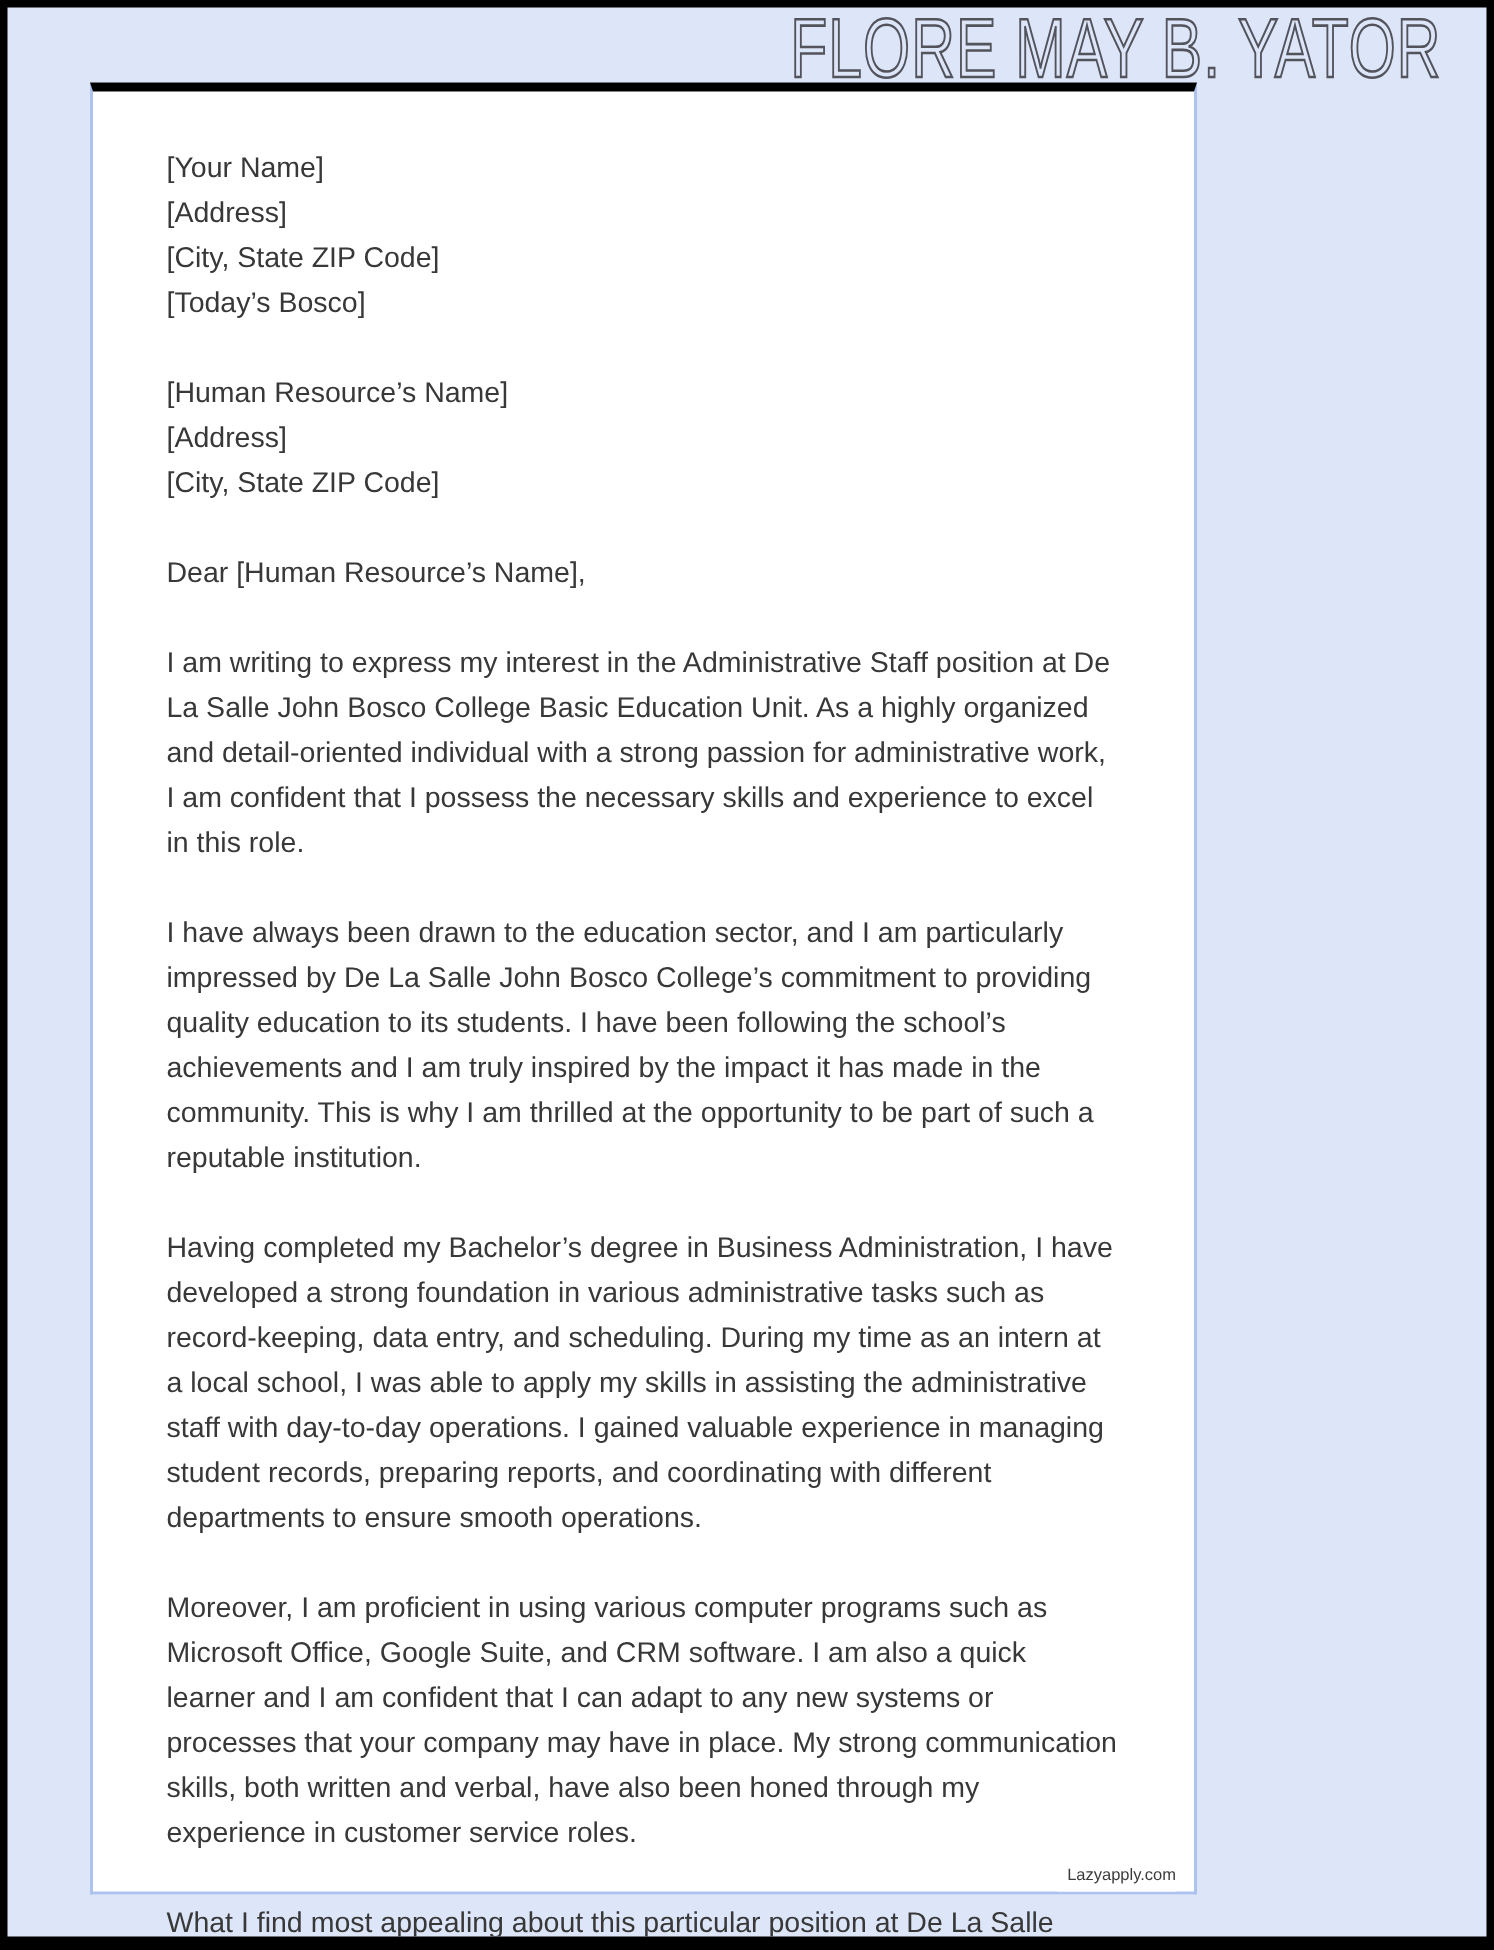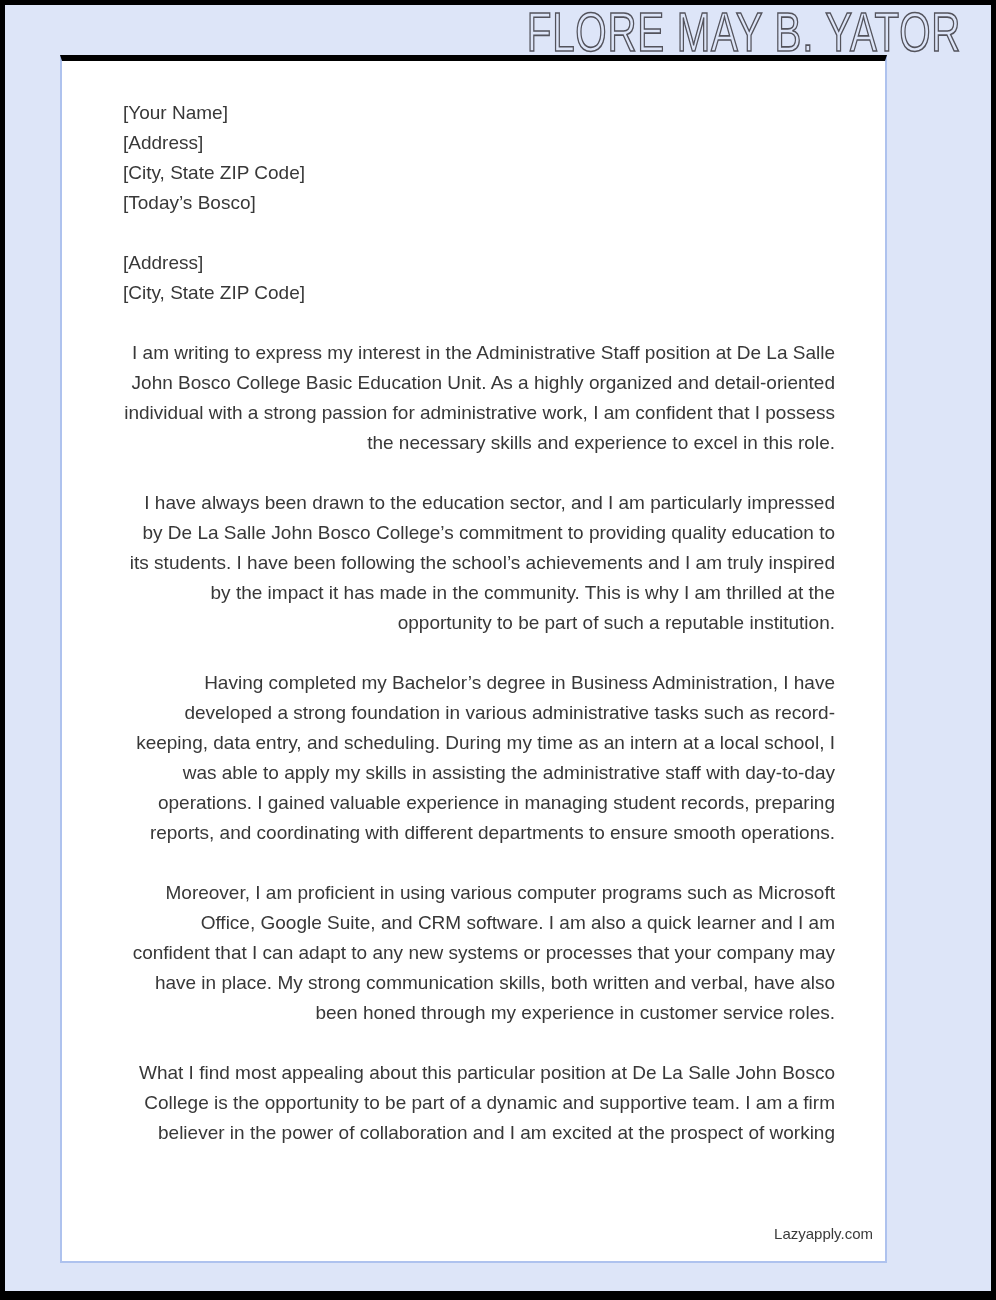--- a/index.html
+++ b/index.html
@@ -32,44 +32,43 @@
     color: transparent;
     -webkit-text-stroke: 1.7px #53535c;
     text-stroke: 1.7px #53535c;
     transform: scaleX(0.72);
     transform-origin: 100% 50%;
   }
   .paper {
     position: absolute;
     left: 43px;
     top: 50px;
-    width: 827px;
+    width: 738px;
     height: 1208px;
     box-sizing: border-box;
     background: #ffffff;
     border: 2px solid #aec2ee;
     border-top: 6px solid #000;
     overflow: visible;
-    padding-left: 12px;
   }
   .content {
     padding: 37px 50px 0 49px;
     font-size: 19px;
     line-height: 30px;
     color: #383838;
   }
   .block { margin: 0 0 30px 0; }
   .block:last-child { margin-bottom: 0; }
   .line { white-space: pre-wrap; }
-  .paragraph { margin: 0 0 30px 0; text-align: right; }
+  .paragraph { margin: 0 0 30px 0; }
   .watermark {
     position: absolute;
     right: 12px;
-    bottom: 16px;
-    font-size: 15px;
+    bottom: 0px;
+    font-size: 11px;
     line-height: 22px;
     color: #3b3b3b;
     background: #ffffff;
     padding-left: 6px;
   }
 </style>
 </head>
 <body>
 
 <div class="canvas">
@@ -80,24 +79,26 @@
     <div class="content">
 
       <div class="block">
         <div class="line">[Your Name]</div>
         <div class="line">[Address]</div>
         <div class="line">[City, State ZIP Code]</div>
         <div class="line">[Today’s Bosco]</div>
       </div>
 
       <div class="block">
+        <div class="line">[Human Resource’s Name]</div>
         <div class="line">[Address]</div>
         <div class="line">[City, State ZIP Code]</div>
       </div>
 
+      <div class="block">Dear [Human Resource’s Name],</div>
 
       <div class="paragraph">I am writing to express my interest in the Administrative Staff position at De La Salle John Bosco College Basic Education Unit. As a highly organized and detail-oriented individual with a strong passion for administrative work, I am confident that I possess the necessary skills and experience to excel in this role.</div>
       <div class="paragraph">I have always been drawn to the education sector, and I am particularly impressed by De La Salle John Bosco College’s commitment to providing quality education to its students. I have been following the school’s achievements and I am truly inspired by the impact it has made in the community. This is why I am thrilled at the opportunity to be part of such a reputable institution.</div>
       <div class="paragraph">Having completed my Bachelor’s degree in Business Administration, I have developed a strong foundation in various administrative tasks such as record-keeping, data entry, and scheduling. During my time as an intern at a local school, I was able to apply my skills in assisting the administrative staff with day-to-day operations. I gained valuable experience in managing student records, preparing reports, and coordinating with different departments to ensure smooth operations.</div>
       <div class="paragraph">Moreover, I am proficient in using various computer programs such as Microsoft Office, Google Suite, and CRM software. I am also a quick learner and I am confident that I can adapt to any new systems or processes that your company may have in place. My strong communication skills, both written and verbal, have also been honed through my experience in customer service roles.</div>
       <div class="paragraph">What I find most appealing about this particular position at De La Salle John Bosco College is the opportunity to be part of a dynamic and supportive team. I am a firm believer in the power of collaboration and I am excited at the prospect of working</div>
 
     </div>
 
     <div class="watermark">Lazyapply.com</div>

